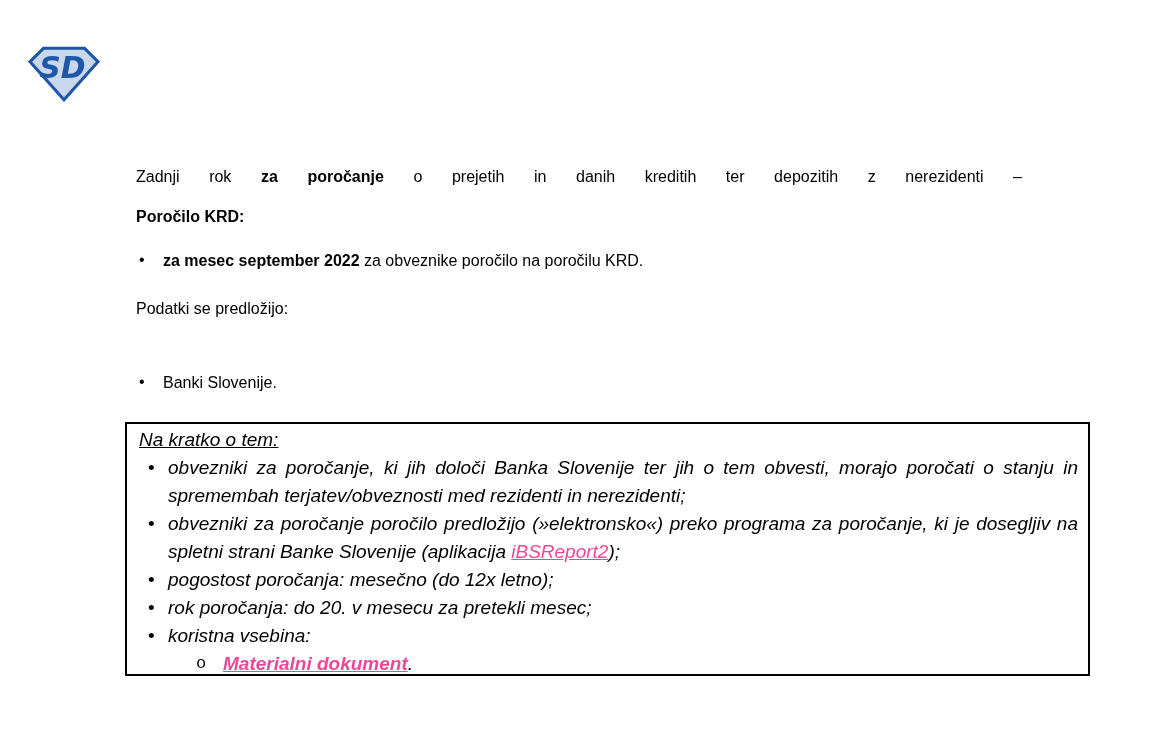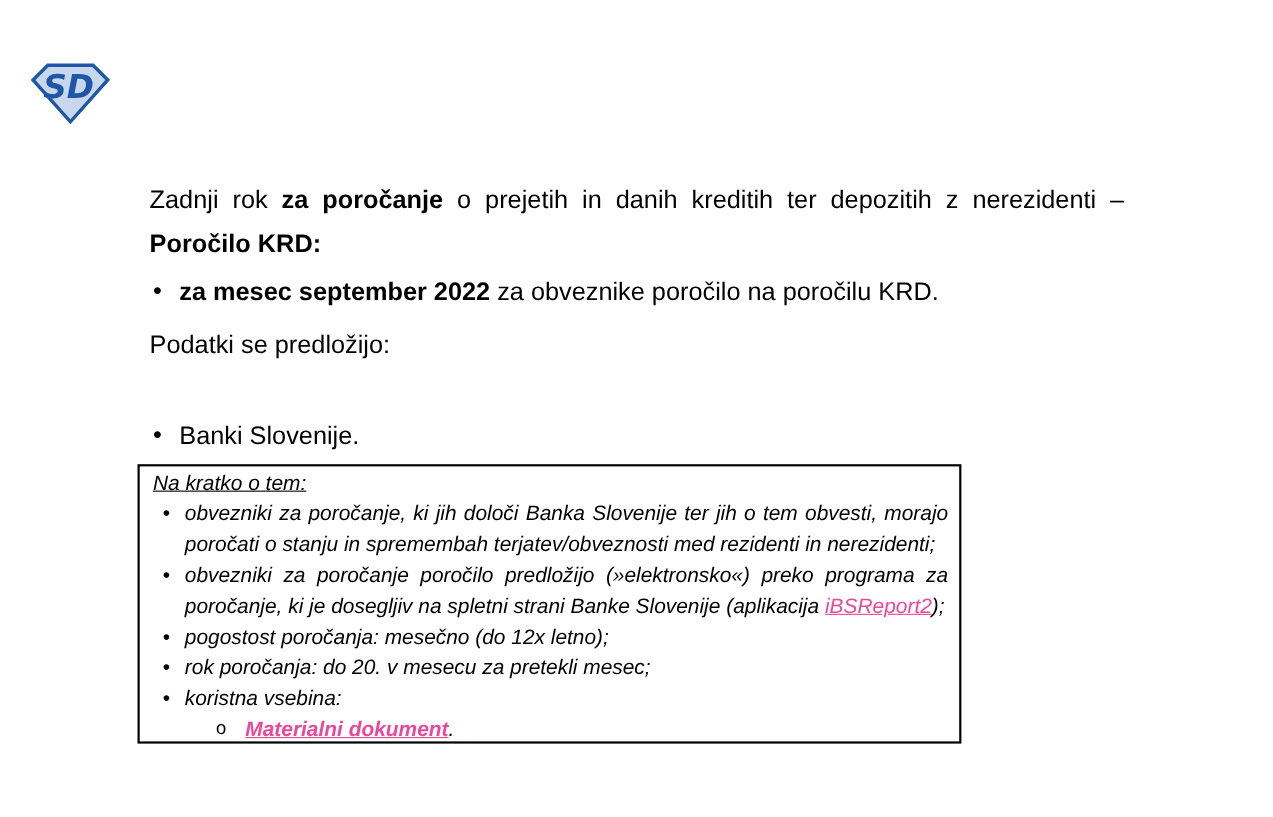--- a/index.html
+++ b/index.html
@@ -4,32 +4,32 @@
 <style>
   * { margin: 0; padding: 0; box-sizing: border-box; }
   html, body { background: #ffffff; }
   body {
     width: 1157px; height: 743px;
     position: relative; overflow: hidden;
     font-family: "Liberation Sans", "DejaVu Sans", sans-serif;
     color: #000000;
     -webkit-font-smoothing: antialiased;
   }
-  .logo { position: absolute; left: 28px; top: 55px; width: 72px; height: 58px; text-align: center; }
-  .content { position: absolute; left: 136px; top: 168px; width: 886px; font-size: 23px; }
+  .logo { position: absolute; left: 28px; top: 44px; width: 72px; height: 58px; text-align: center; }
+  .content { position: absolute; left: 136px; top: 168px; width: 886px; font-size: 16px; }
   .b { font-weight: bold; }
   .l1 { position: absolute; top: 0; left: 0; right: 0; text-align: justify; text-align-last: justify; white-space: normal; }
   .l2 { position: absolute; top: 40px; left: 0; }
   .main-b1 { position: absolute; top: 84px; left: 0; right: 0; }
   .h2 { position: absolute; top: 132px; left: 0; }
   .main-b2 { position: absolute; top: 188px; left: 0; right: 0; }
   .mrow { position: relative; padding-left: 27px; }
   .mrow .marker { position: absolute; left: 3px; top: -1px; font-style: normal; }
   .infobox {
-    position: absolute; left: 125px; top: 422px; width: 749px; height: 254px;
+    position: absolute; left: 125px; top: 422px; width: 965px; height: 254px;
     border: 2px solid #000000;
     padding: 2px 10px 0 12px;
     font-size: 19px; font-style: italic; line-height: 28px;
   }
   .boxtitle { text-decoration: underline; }
   .brow { position: relative; padding-left: 29px; }
   .brow.j { text-align: justify; }
   .brow .marker { position: absolute; left: 9px; top: 0; font-style: normal; }
   .subrow { position: relative; padding-left: 84px; }
   .subrow .marker {

